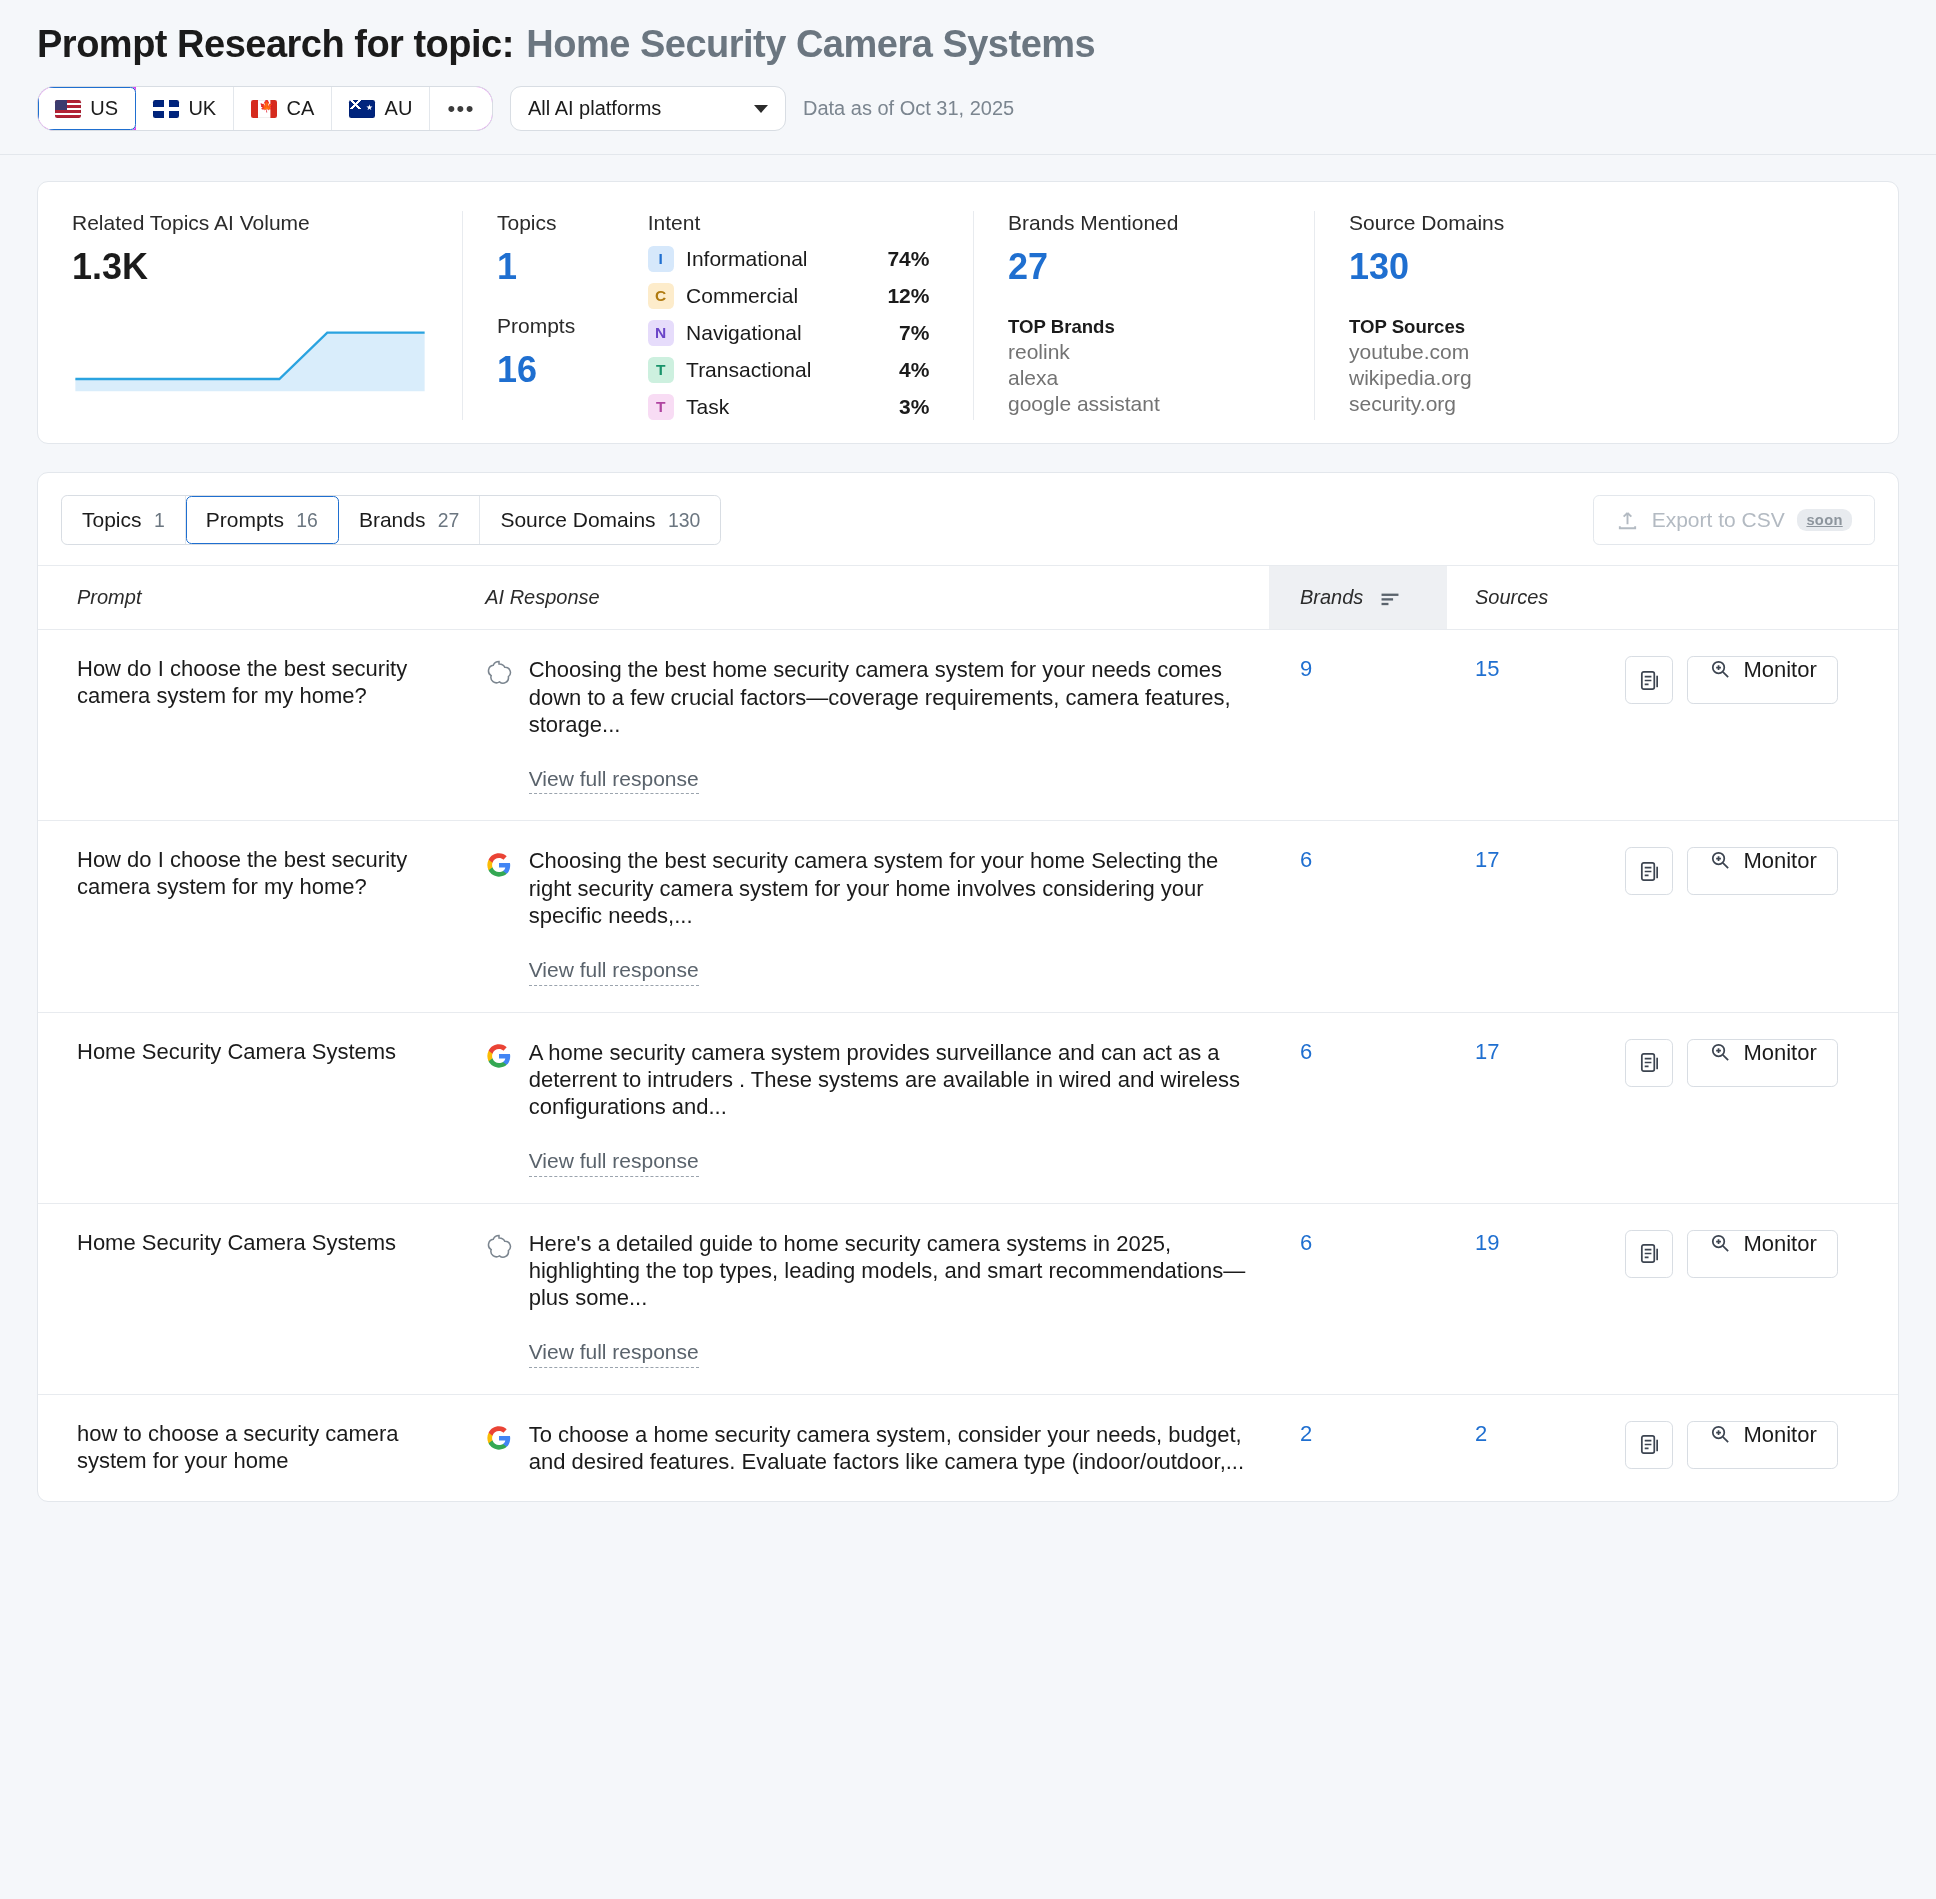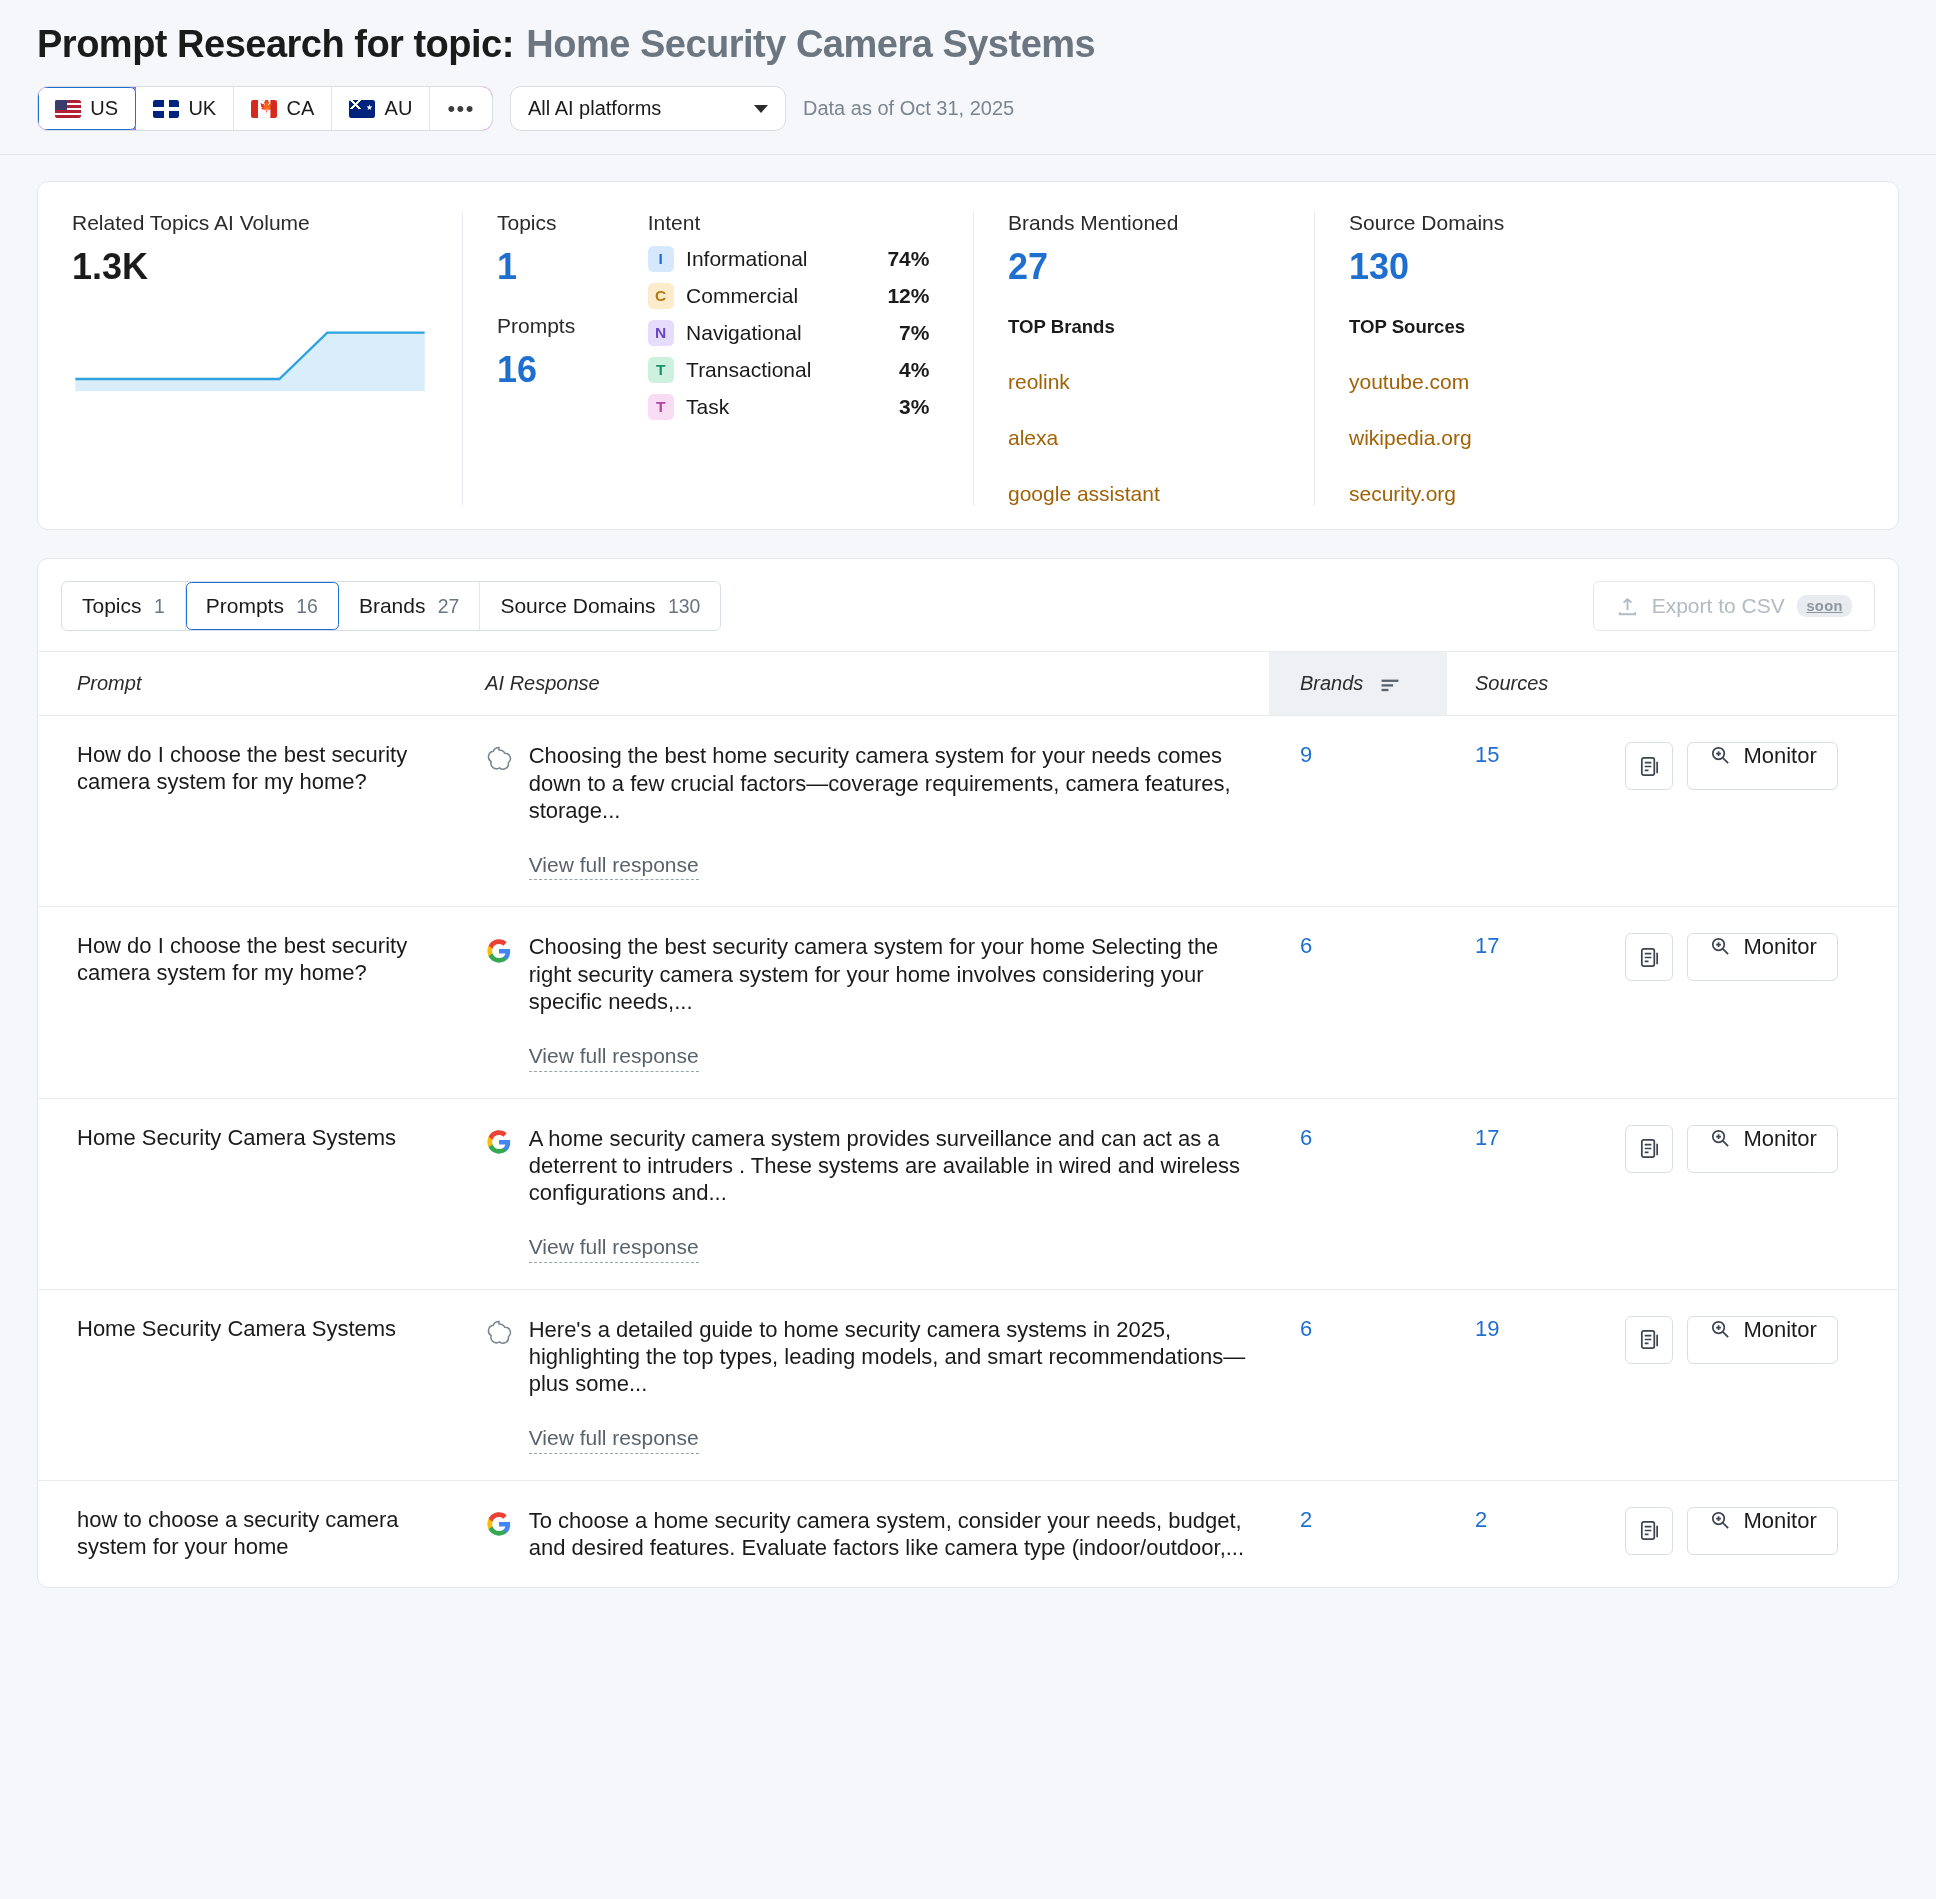--- a/index.html
+++ b/index.html
@@ -44,21 +44,21 @@
     display: flex;
     align-items: center;
     gap: 17px;
     margin-top: 20px;
     padding-bottom: 23px;
   }
   .geo-group {
     display: flex;
     align-items: stretch;
     border: 0.8px solid #d8dde3;
-    border-radius: 11px;
+    border-radius: 17px;
     overflow: hidden;
     background: #d946ef;
     height: 45px;
   }
   .geo-btn {
     display: flex;
     align-items: center;
     gap: 9.3px;
     padding: 0 17px;
     font-size: 20px;
@@ -132,21 +132,21 @@
   .col-intent { min-width: 333px; padding-left: 7.7px; }
   .intent-row { display: flex; align-items: center; gap: 12.4px; margin-top: 11px; font-size: 21px; }
   .intent-row:first-of-type { margin-top: 14px; }
   .ibadge { width: 26px; height: 26px; border-radius: 5.4px; font-size: 15.5px; font-weight: 700; display: flex; align-items: center; justify-content: center; }
   .intent-name { width: 169px; }
   .intent-pct { font-weight: 700; text-align: right; width: 62px; }
 
   .col-brands { min-width: 341px; }
   .col-sources { min-width: 325px; }
   .sub-label { font-size: 18.6px; font-weight: 700; margin-top: 28px; }
-  .sub-item { font-size: 21px; margin-top: 32px; color: #a16207; }
+  .sub-item { font-size: 21px; margin-top: 2px; color: #737373; }
 
   
   .table-card {
     background: #fff;
     border: 0.8px solid #e3e7ec;
     border-radius: 11px;
     margin: 28px 37px 0 37px;
     overflow: hidden;
   }
   .tabs-bar {

